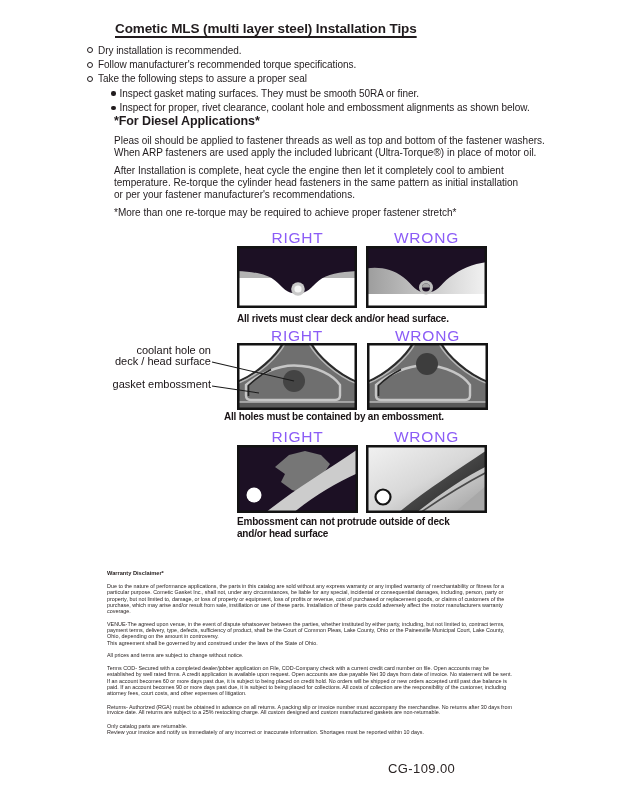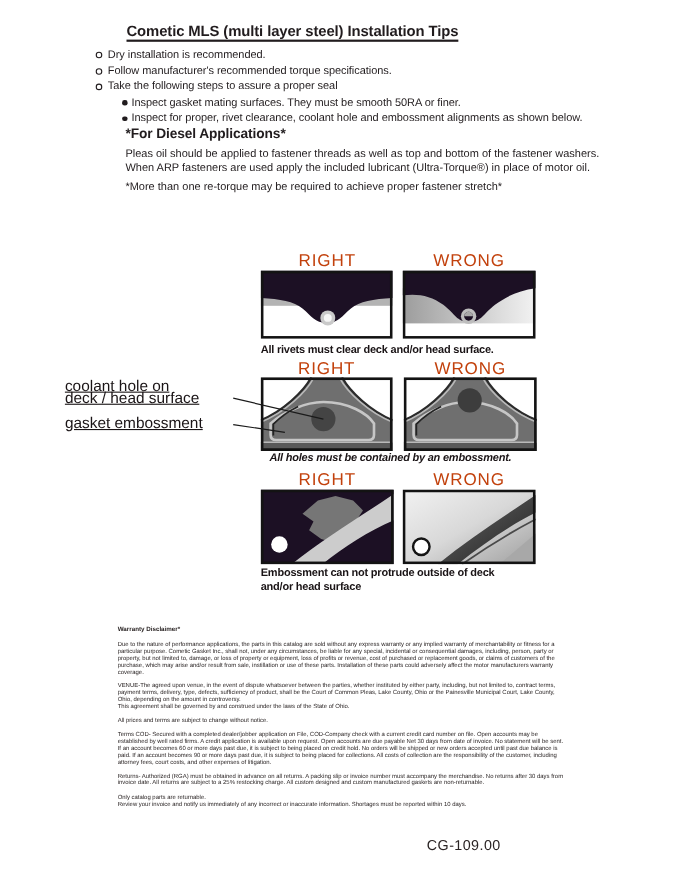--- a/index.html
+++ b/index.html
@@ -16,26 +16,26 @@
           font-size:10px; letter-spacing:-0.05px; }
   .tips li { height:14.4px; display:flex; align-items:center; }
   .tips li.sub { padding-left:24px;text-align:center; }
   .marker { flex:none; width:4px; height:4px; border:1px solid #211c1e; border-radius:50%;
             margin-right:5px; background:transparent; }
   .marker.filled { width:4.5px; height:4.5px; border:none; background:#211c1e; margin-right:4px; }
   .diesel { position:absolute; left:114px; top:116px; width:435px; font-size:10px; line-height:11.9px; }
   .diesel h2 { margin:0 0 7px 0; font-size:12.5px; letter-spacing:-0.1px; }
   .diesel p { margin:0 0 6.5px 0; white-space:pre-line; }
   .dlabel { position:absolute; width:121px; text-align:center; font-size:15.5px;
-            letter-spacing:0.8px; color:#c2410c; }
+            letter-spacing:0.8px; color:#8b5cf6; }
   .dbox { position:absolute; line-height:0; }
   .dcap { position:absolute; font-size:10px; font-weight:bold; letter-spacing:-0.2px;
           line-height:11.5px; color:#1a1416; white-space:pre-line; }
-  .annot { position:absolute; width:152px; text-align:left; font-size:14px;
-           line-height:11.2px; color:#1a1416; white-space:pre-line;text-decoration:underline; }
+  .annot { position:absolute; width:152px; text-align:right; font-size:11px;
+           line-height:11.2px; color:#1a1416; white-space:pre-line; }
   .annot-lines { position:absolute; left:205px; top:355px; pointer-events:none; }
   .legal { position:absolute; left:107px; top:570px; width:452px;
            transform:scale(0.9); transform-origin:top left;
            font-size:6px; line-height:6.9px; color:#2a2424; }
   .legal h3 { margin:0 0 8px 0; font-size:6.3px; }
   .legal p { margin:0 0 7.5px 0; white-space:pre-line; }
   .footer { position:absolute; left:388px; top:761px; font-size:13px; letter-spacing:0.4px; color:#2a2424; }
 </style>
 </head>
 <body>
@@ -64,20 +64,23 @@
     <li class="sub">
       <span class="marker filled"></span>
       <span>Inspect for proper, rivet clearance, coolant hole and embossment alignments as shown below.</span>
     </li>
   </ul>
 
   <div class="diesel">
     <h2>*For Diesel Applications*</h2>
     <p>Pleas oil should be applied to fastener threads as well as top and bottom of the fastener washers.
 When ARP fasteners are used apply the included lubricant (Ultra-Torque®) in place of motor oil.</p>
+    <p>After Installation is complete, heat cycle the engine then let it completely cool to ambient
+temperature. Re-torque the cylinder head fasteners in the same pattern as initial installation
+or per your fastener manufacturer's recommendations.</p>
     <p>*More than one re-torque may be required to achieve proper fastener stretch*</p>
   </div>
 
   <div class="dlabel" style="left:237px; top:229px;">RIGHT</div>
   <div class="dlabel" style="left:366px; top:229px;">WRONG</div>
 
   <div class="dbox" style="left:237px; top:246px;">
     <svg width="120" height="62" viewBox="0 0 120 62">
       <rect width="120" height="62" fill="#ffffff"></rect>
       <rect x="0" y="25" width="120" height="7" fill="#b3b3b3"></rect>
@@ -150,21 +153,21 @@
       <circle cx="60" cy="21" r="11" fill="#3d3d3d"></circle>
       <rect x="1.25" y="1.25" width="118.5" height="64.5" fill="none" stroke="#131313" stroke-width="2.5"></rect>
     </svg>
   </div>
 
   <svg class="annot-lines" width="105" height="50" viewBox="0 0 105 50">
     <line x1="7" y1="7" x2="89" y2="26" stroke="#1a1a1a" stroke-width="1.1"></line>
     <line x1="7" y1="31" x2="54" y2="38" stroke="#1a1a1a" stroke-width="1.1"></line>
   </svg>
 
-  <div class="dcap" style="left:245px; top:411px;font-style:italic;">All holes must be contained by an embossment.</div>
+  <div class="dcap" style="left:224px; top:411px;">All holes must be contained by an embossment.</div>
 
   <div class="dlabel" style="left:237px; top:428px;">RIGHT</div>
   <div class="dlabel" style="left:366px; top:428px;">WRONG</div>
 
   <div class="dbox" style="left:237px; top:445px;">
     <svg width="121" height="68" viewBox="0 0 121 68">
       <rect width="121" height="68" fill="#1c1024"></rect>
       <path d="M38,22 L52,10 L68,6 L84,10 L93,19 L87,28 L93,35 L80,41 L69,49 L55,45 L44,37 L48,29 Z" fill="#767676"></path>
       <path d="M121,4 C92,24 58,44 28,68 L56,68 C76,52 98,38 121,28 Z" fill="#cccccc"></path>
       <circle cx="17" cy="50" r="7.5" fill="#ffffff"></circle>

